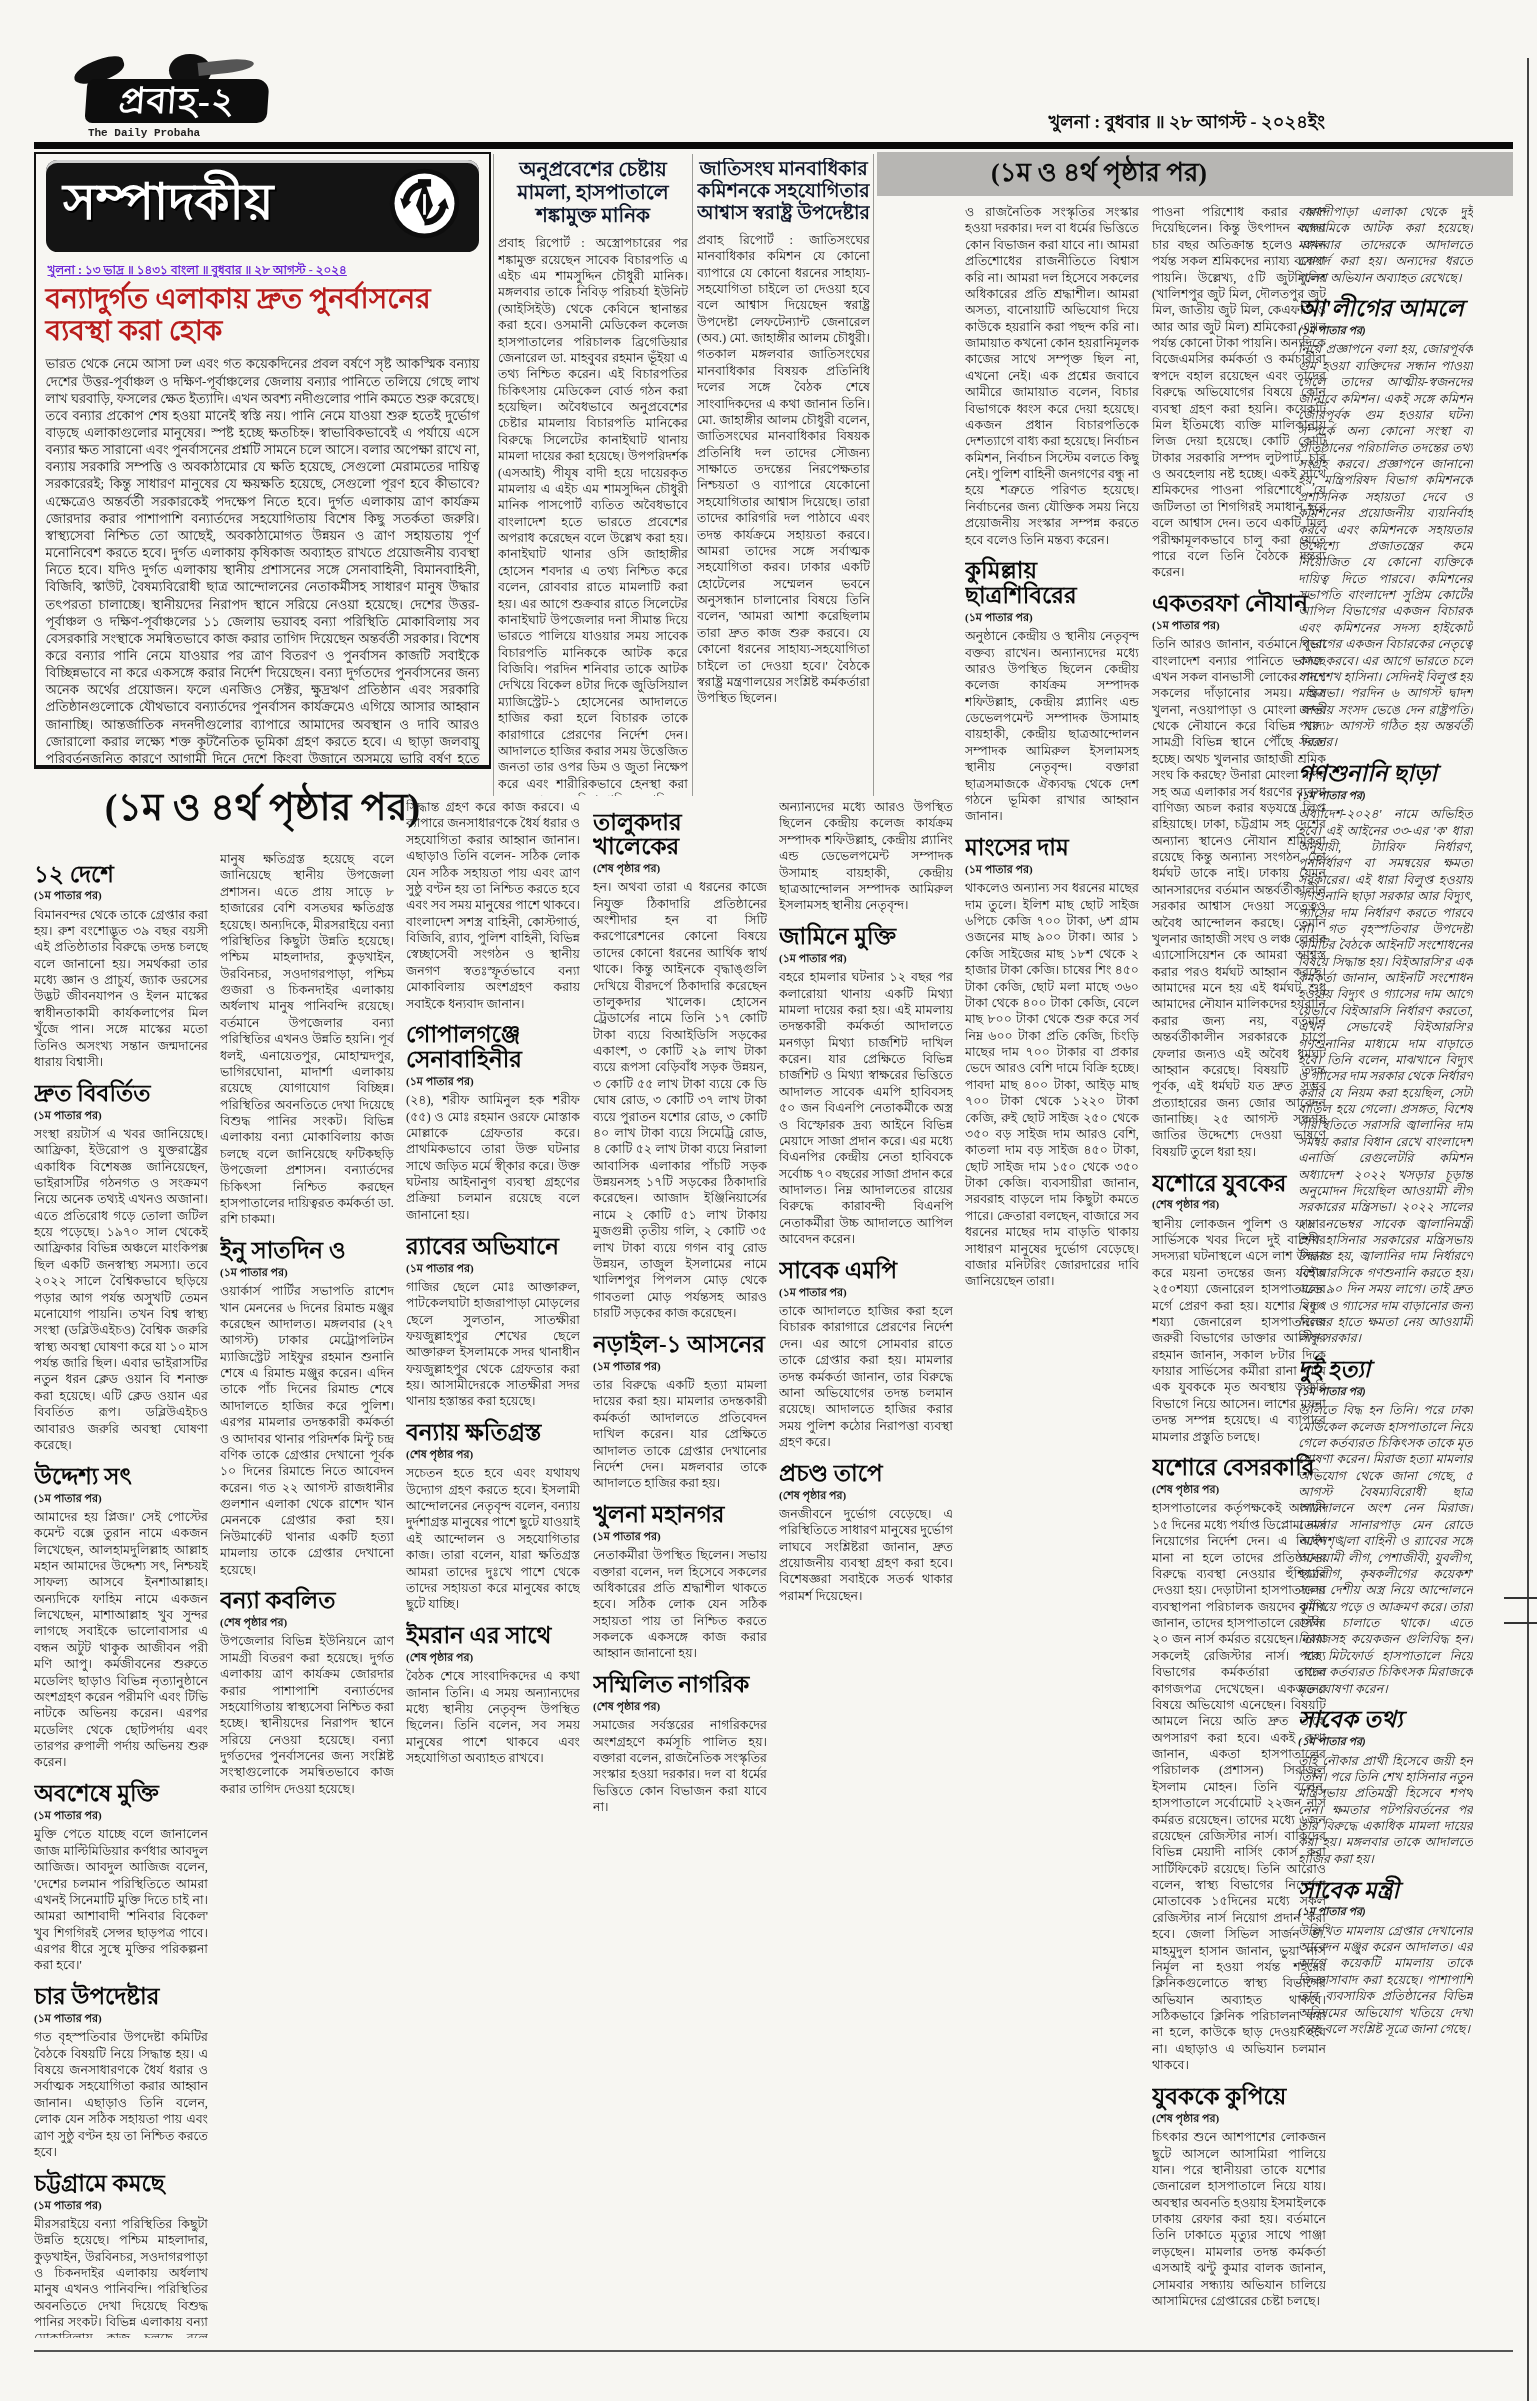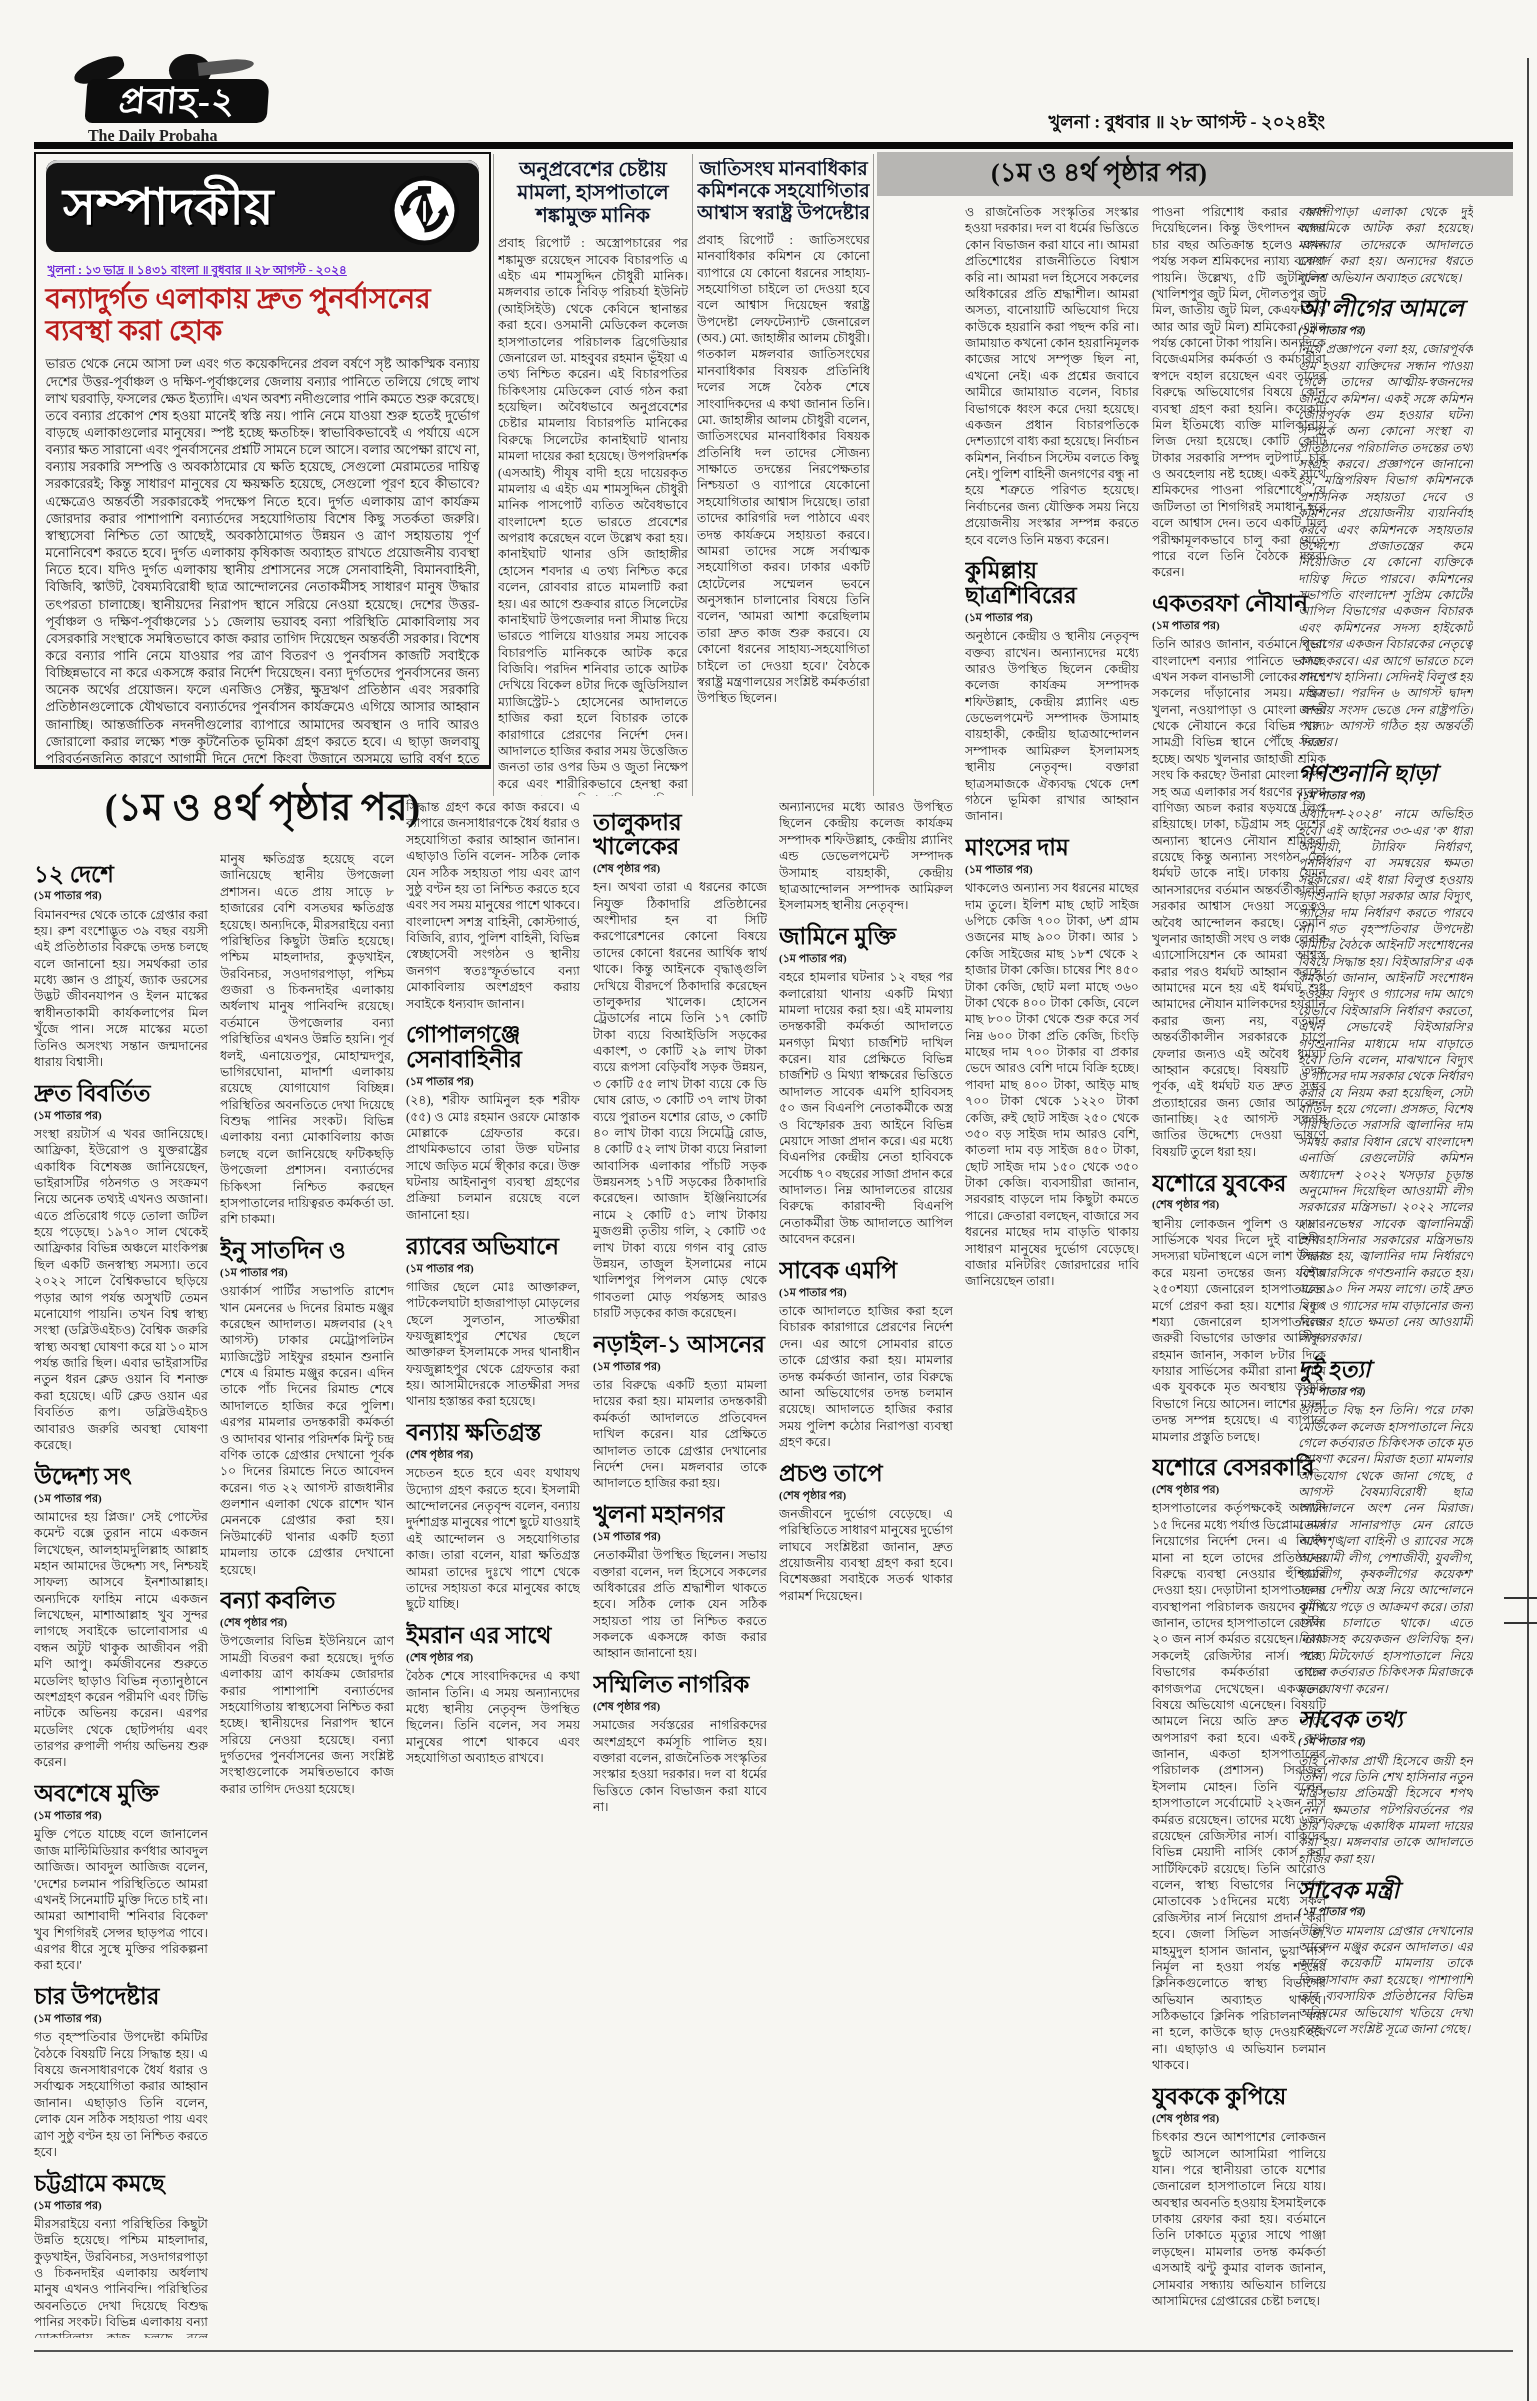--- a/index.html
+++ b/index.html
@@ -8,38 +8,38 @@
   
   .masthead{position:absolute;left:86px;top:75px;width:307px;height:67px;}
   .logo-swash{position:absolute;left:-13.4px;top:-15.4px;width:52px;height:21px;background:#111;
               border-radius:60% 40% 50% 50%;transform:rotate(-18deg);}
   .logo-dot{position:absolute;left:83px;top:-21px;width:42px;height:33px;background:#111;border-radius:50% 50% 48% 52%;}
   .logo-dot::after{content:"";position:absolute;left:29px;top:5.8px;width:56px;height:13.4px;background:#555;
                    border-radius:0 70% 70% 0;transform:rotate(-6deg);}
   .logo-bar{position:absolute;left:0;top:3.8px;min-width:163px;height:44px;background:#0d0d0d;border-radius:7.7px 13.4px 9.6px 7.7px;
             transform:skewX(-4deg);display:flex;align-items:center;justify-content:center;padding:0 9.6px;}
   .logo-main{color:#fff;font-weight:bold;font-size:36px;line-height:1;letter-spacing:1px;white-space:nowrap;}
-  .logo-sub{position:absolute;left:1.9px;top:52px;font-size:16px;font-weight:bold;color:#222;
-            font-family:Liberation Serif, serif;}
+  .logo-sub{position:absolute;left:1.9px;top:52px;font-size:11px;font-weight:bold;color:#222;
+            font-family:Liberation Mono, monospace;}
   .page-dateline{position:absolute;left:922px;top:108px;width:403px;text-align:right;
                  font-size:18px;font-weight:bold;color:#0c0c0c;}
   .rule-top{position:absolute;left:34px;top:142px;width:1479px;height:6.7px;background:#0a0a0a;}
   .edge-rule{position:absolute;left:1527px;top:58px;width:1.9px;height:2344px;background:#444;}
   .reg-mark{position:absolute;left:1504px;width:33px;height:1.9px;background:#333;}
   .bottom-rule{position:absolute;left:34px;top:2350px;width:1479px;height:1.9px;background:#555;}
   
   .banner-top{position:absolute;left:877px;top:152px;width:636px;height:44px;background:#b7b6b3;
               display:flex;align-items:center;}
   .banner-top span{flex:1;text-align:center;margin-right:192px;font-size:26px;font-weight:bold;color:#0b0b0b;}
   .banner-mid{position:absolute;left:34px;top:774px;width:457px;height:69px;display:flex;align-items:center;justify-content:center;
               font-size:38px;font-weight:bold;color:#0d0d0d;}
   
   .editorial{position:absolute;left:34px;top:152px;width:457px;height:615px;border:2.9px solid #111;
              background:#f7f6f2;box-sizing:border-box;padding:5.8px 9.6px;overflow:hidden;}
-  .ed-head{position:relative;height:92px;background:#141414;border-radius:11.5px;display:flex;align-items:flex-end;
+  .ed-head{position:relative;height:92px;background:#141414;border-radius:11.5px;display:flex;align-items:center;
            justify-content:space-between;padding:0 17.3px;box-shadow:inset 0 2.9px 0 #cfcfcf;}
   .ed-title{color:#fff;font-size:50px;font-weight:bold;text-shadow:1.9px 1.9px 0 #000;}
   .ed-dateline{font-size:12px;font-weight:bold;margin:9.6px 1.9px 1.9px;color:#6d28d9;text-decoration:underline;}
   .ed-headline{font-size:28px;font-weight:bold;line-height:1.15;margin:1.9px 0 7.7px;color:#b91c1c;}
   .ed-body{font-size:13px;line-height:1.32;text-align:justify;}
   .ed-bottom-rule{position:absolute;left:34px;top:766px;width:457px;height:2.9px;background:#111;}
   
   .col{position:absolute;overflow:hidden;font-size:12.5px;line-height:1.31;text-align:justify;color:#161616;}
   .col p{margin:0 0 1.9px;}
   .subhead{font-size:23px;font-weight:bold;text-align:left;line-height:1.08;margin:11.5px 0 1px;color:#0a0a0a;}

